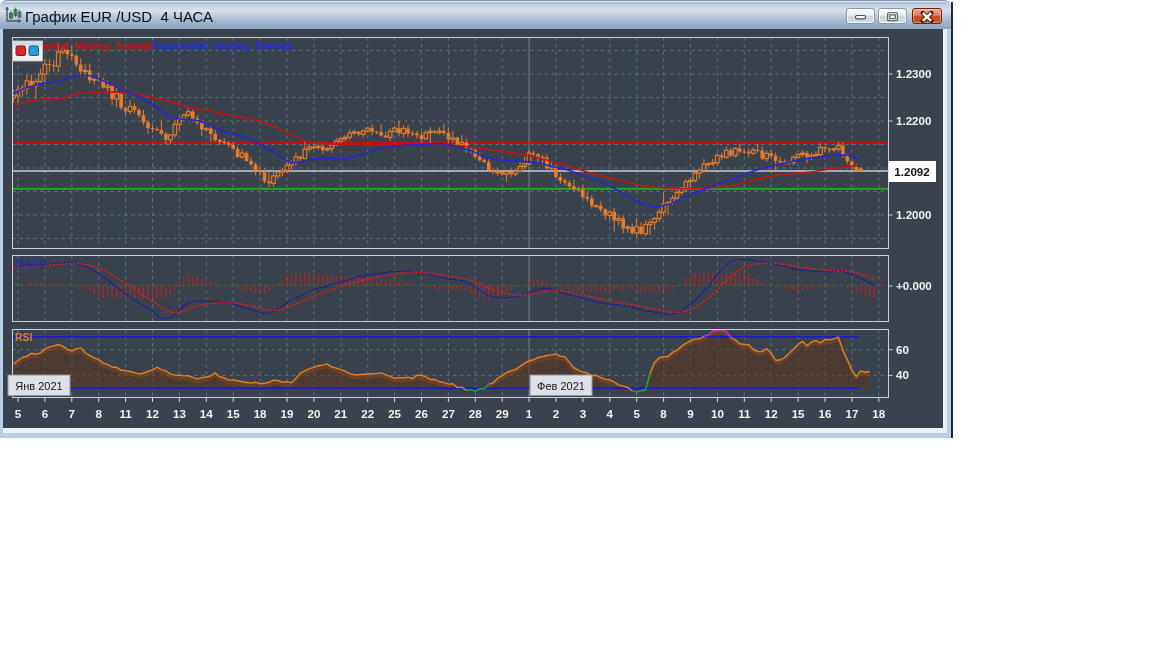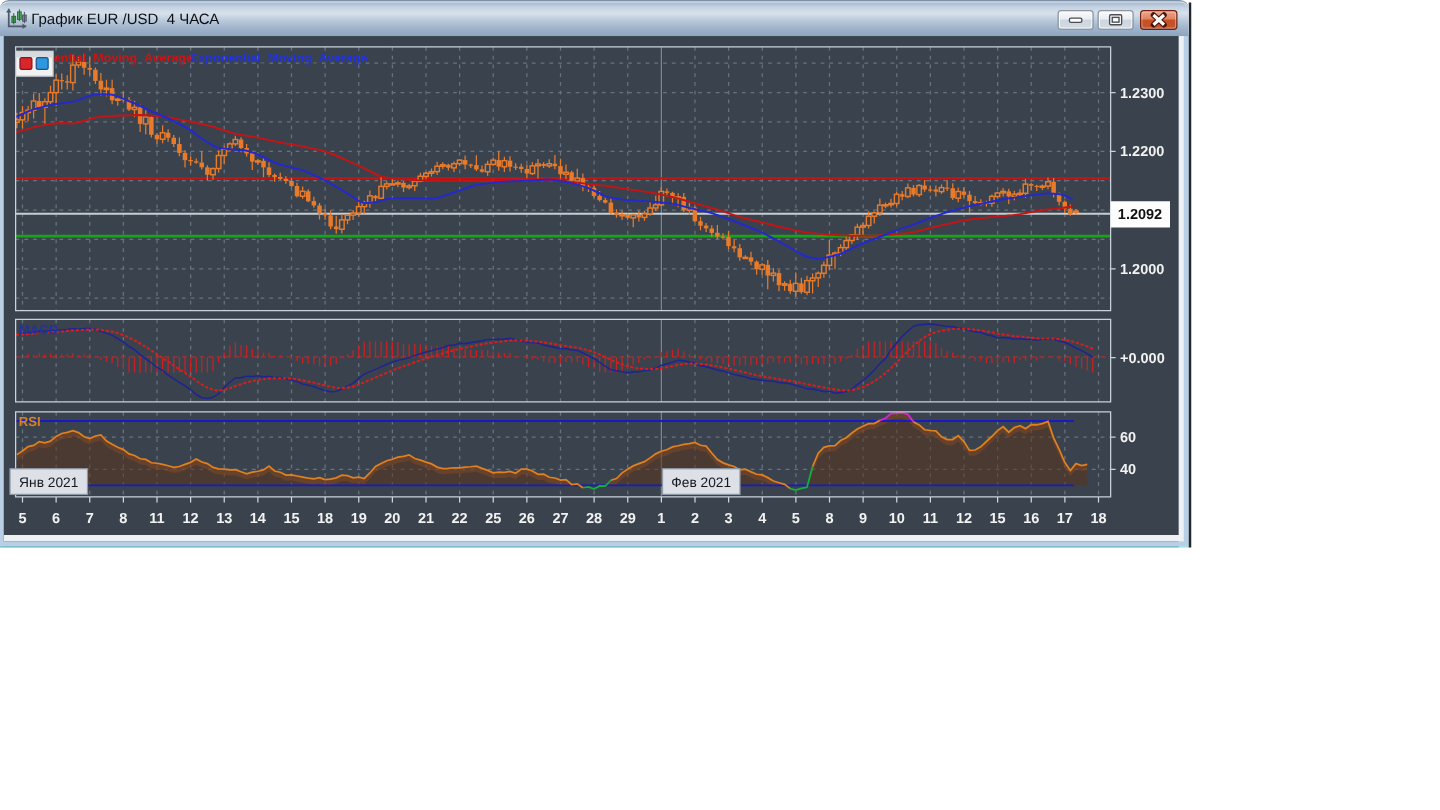--- a/index.html
+++ b/index.html
@@ -2,21 +2,21 @@
 <html><head><meta charset="utf-8"><style>
 *{margin:0;padding:0;box-sizing:border-box}
 body{width:1152px;height:648px;background:#fff;font-family:"Liberation Sans",sans-serif;position:relative;overflow:hidden}
 #win{position:absolute;left:0;top:0;width:952.5px;height:438px}
 #tbar{position:absolute;left:0;top:0;width:951px;height:28.5px;border-radius:7px 7px 0 0;
 background:linear-gradient(180deg,#9fb2c8 0%,#c3d1e1 16%,#d7e1ec 34%,#c1cfde 50%,#a4b8ce 72%,#8ca4bd 100%);
 box-shadow:inset 0 1px 0 #dfe8f2;border-top:1px solid #7d92a9}
 #clientbg{position:absolute;left:0;top:28px;width:943px;height:400px;background:#3a434d}
 .wfr{position:absolute;background:#eef1f4}
 .bfr{position:absolute;background:#b9cfe6}
-#ttl{position:absolute;left:25px;top:7.5px;font-size:12px;color:#0c1014;letter-spacing:0}
+#ttl{position:absolute;left:25px;top:7.5px;font-size:15px;color:#0c1014;letter-spacing:0}
 #btns{position:absolute;left:846px;top:8px;height:15.5px}
 .wb{position:absolute;top:0;width:29px;height:15.5px;border:1px solid #8e98a4;border-radius:3px;
 background:linear-gradient(180deg,#fbfcfd 0%,#e8edf2 45%,#cdd6de 50%,#d3dbe2 100%);box-shadow:inset 0 0 0 1px rgba(255,255,255,.75)}
 #bclose{left:66px;width:30px;border:1px solid #74200c;
 background:linear-gradient(180deg,#eda48d 0%,#e08261 45%,#c84f20 50%,#c2552d 100%);box-shadow:inset 0 0 0 1px rgba(255,255,255,.35)}
 </style></head><body>
 <div id="win">
  <div id="clientbg"></div>
  <svg width="943" height="410" viewBox="0 28 943 410" style="position:absolute;left:0;top:28px" font-family="Liberation Sans, sans-serif">
       <rect x="0" y="28" width="943" height="410" fill="#3a434d"></rect>

